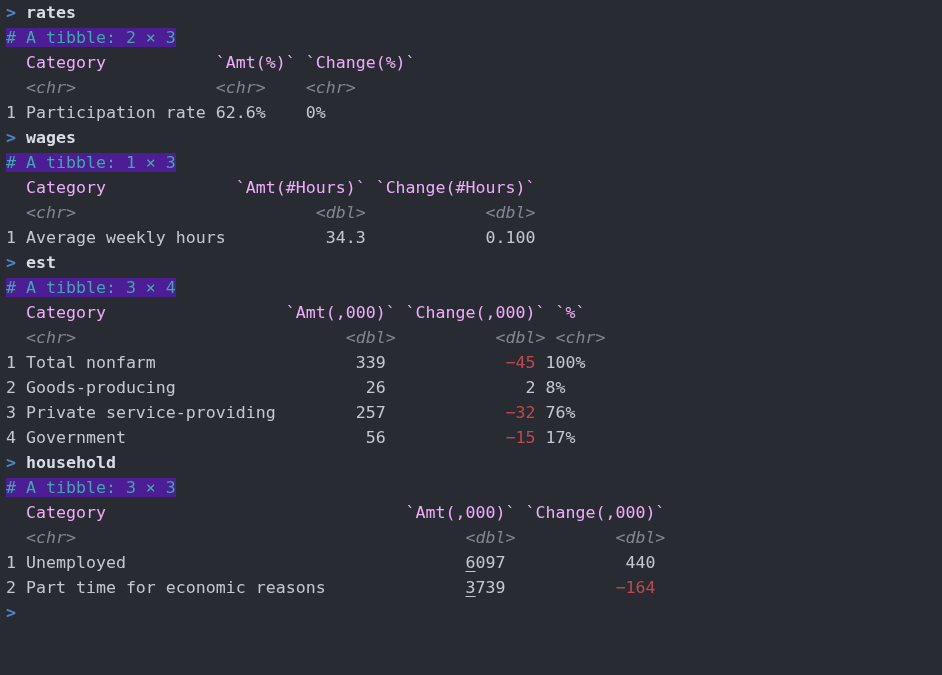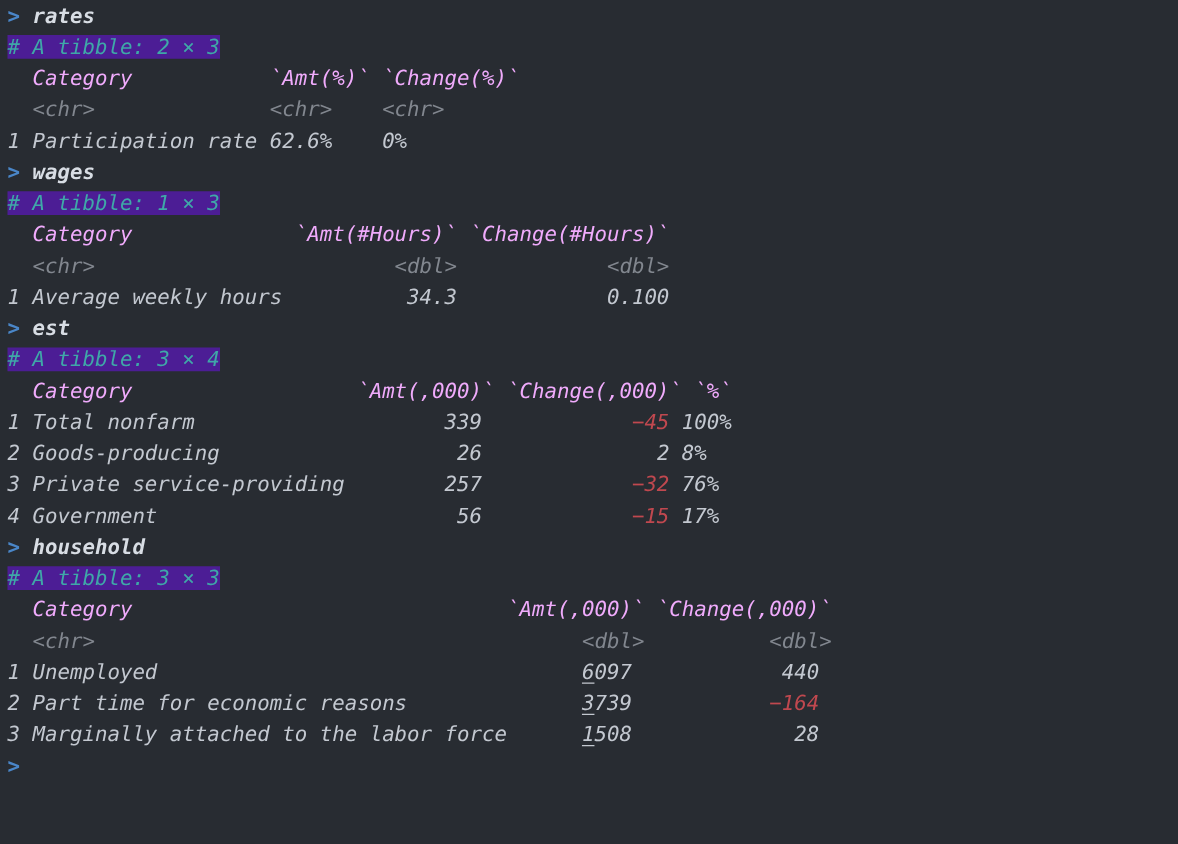--- a/index.html
+++ b/index.html
@@ -26,21 +26,20 @@
     background: #282c32;
   }
 
   .line {
     height: 25px;
     line-height: 25px;
     white-space: pre;
     padding-left: 6px;
     color: #b7bcc4;
     font-size: 16.6px;
-    font-style: italic;
   }
 
   
   .prompt      { color: #4a86c8; font-weight: bold; }
   .cmd         { color: #d8dde4; font-weight: bold; }
   .tibble-txt  { color: #3fa8a8; background: #4c1d95; }
   .hdr         { color: #f0abfc; }
   .type        { color: #82878f; font-style: italic; }
   .txt         { color: #c3c8d0; }
   .num         { color: #c3c8d0; }
@@ -60,30 +59,30 @@
 
   <div class="line"><span class="prompt">&gt; </span><span class="cmd">wages</span></div>
   <div class="line"><span class="tibble-txt"># A tibble: 1 × 3</span></div>
   <div class="line hdr">  Category             `Amt(#Hours)` `Change(#Hours)`</div>
   <div class="line type">  &lt;chr&gt;                        &lt;dbl&gt;            &lt;dbl&gt;</div>
   <div class="line"><span class="txt">1 Average weekly hours          34.3            0.100</span></div>
 
   <div class="line"><span class="prompt">&gt; </span><span class="cmd">est</span></div>
   <div class="line"><span class="tibble-txt"># A tibble: 3 × 4</span></div>
   <div class="line hdr">  Category                  `Amt(,000)` `Change(,000)` `%`  </div>
+  <div class="line type">  &lt;chr&gt;                           &lt;dbl&gt;          &lt;dbl&gt; &lt;chr&gt;</div>
 
   <div class="line"><span class="txt">1 Total nonfarm                    339            </span><span class="neg">−45</span><span class="txt"> 100%</span></div>
   <div class="line"><span class="txt">2 Goods-producing                   26              </span><span class="num">2</span><span class="txt"> 8%</span></div>
   <div class="line"><span class="txt">3 Private service-providing        257            </span><span class="neg">−32</span><span class="txt"> 76%</span></div>
   <div class="line"><span class="txt">4 Government                        56            </span><span class="neg">−15</span><span class="txt"> 17%</span></div>
 
   <div class="line"><span class="prompt">&gt; </span><span class="cmd">household</span></div>
   <div class="line"><span class="tibble-txt"># A tibble: 3 × 3</span></div>
   <div class="line hdr">  Category                              `Amt(,000)` `Change(,000)`</div>
   <div class="line type">  &lt;chr&gt;                                       &lt;dbl&gt;          &lt;dbl&gt;</div>
 
   <div class="line"><span class="txt">1 Unemployed                                  </span><span class="txt grp">6</span><span class="txt">097            440</span></div>
   <div class="line"><span class="txt">2 Part time for economic reasons              </span><span class="txt grp">3</span><span class="txt">739           </span><span class="neg">−164</span></div>
-  <div class="line"><span class="txt">3 Marginally attached to the labor force      </span><span class="txt grp">1</span><span class="txt">508             28</span></div>
 
   <div class="line"><span class="prompt">&gt;</span></div>
 
 </div>
 
 </body></html>

